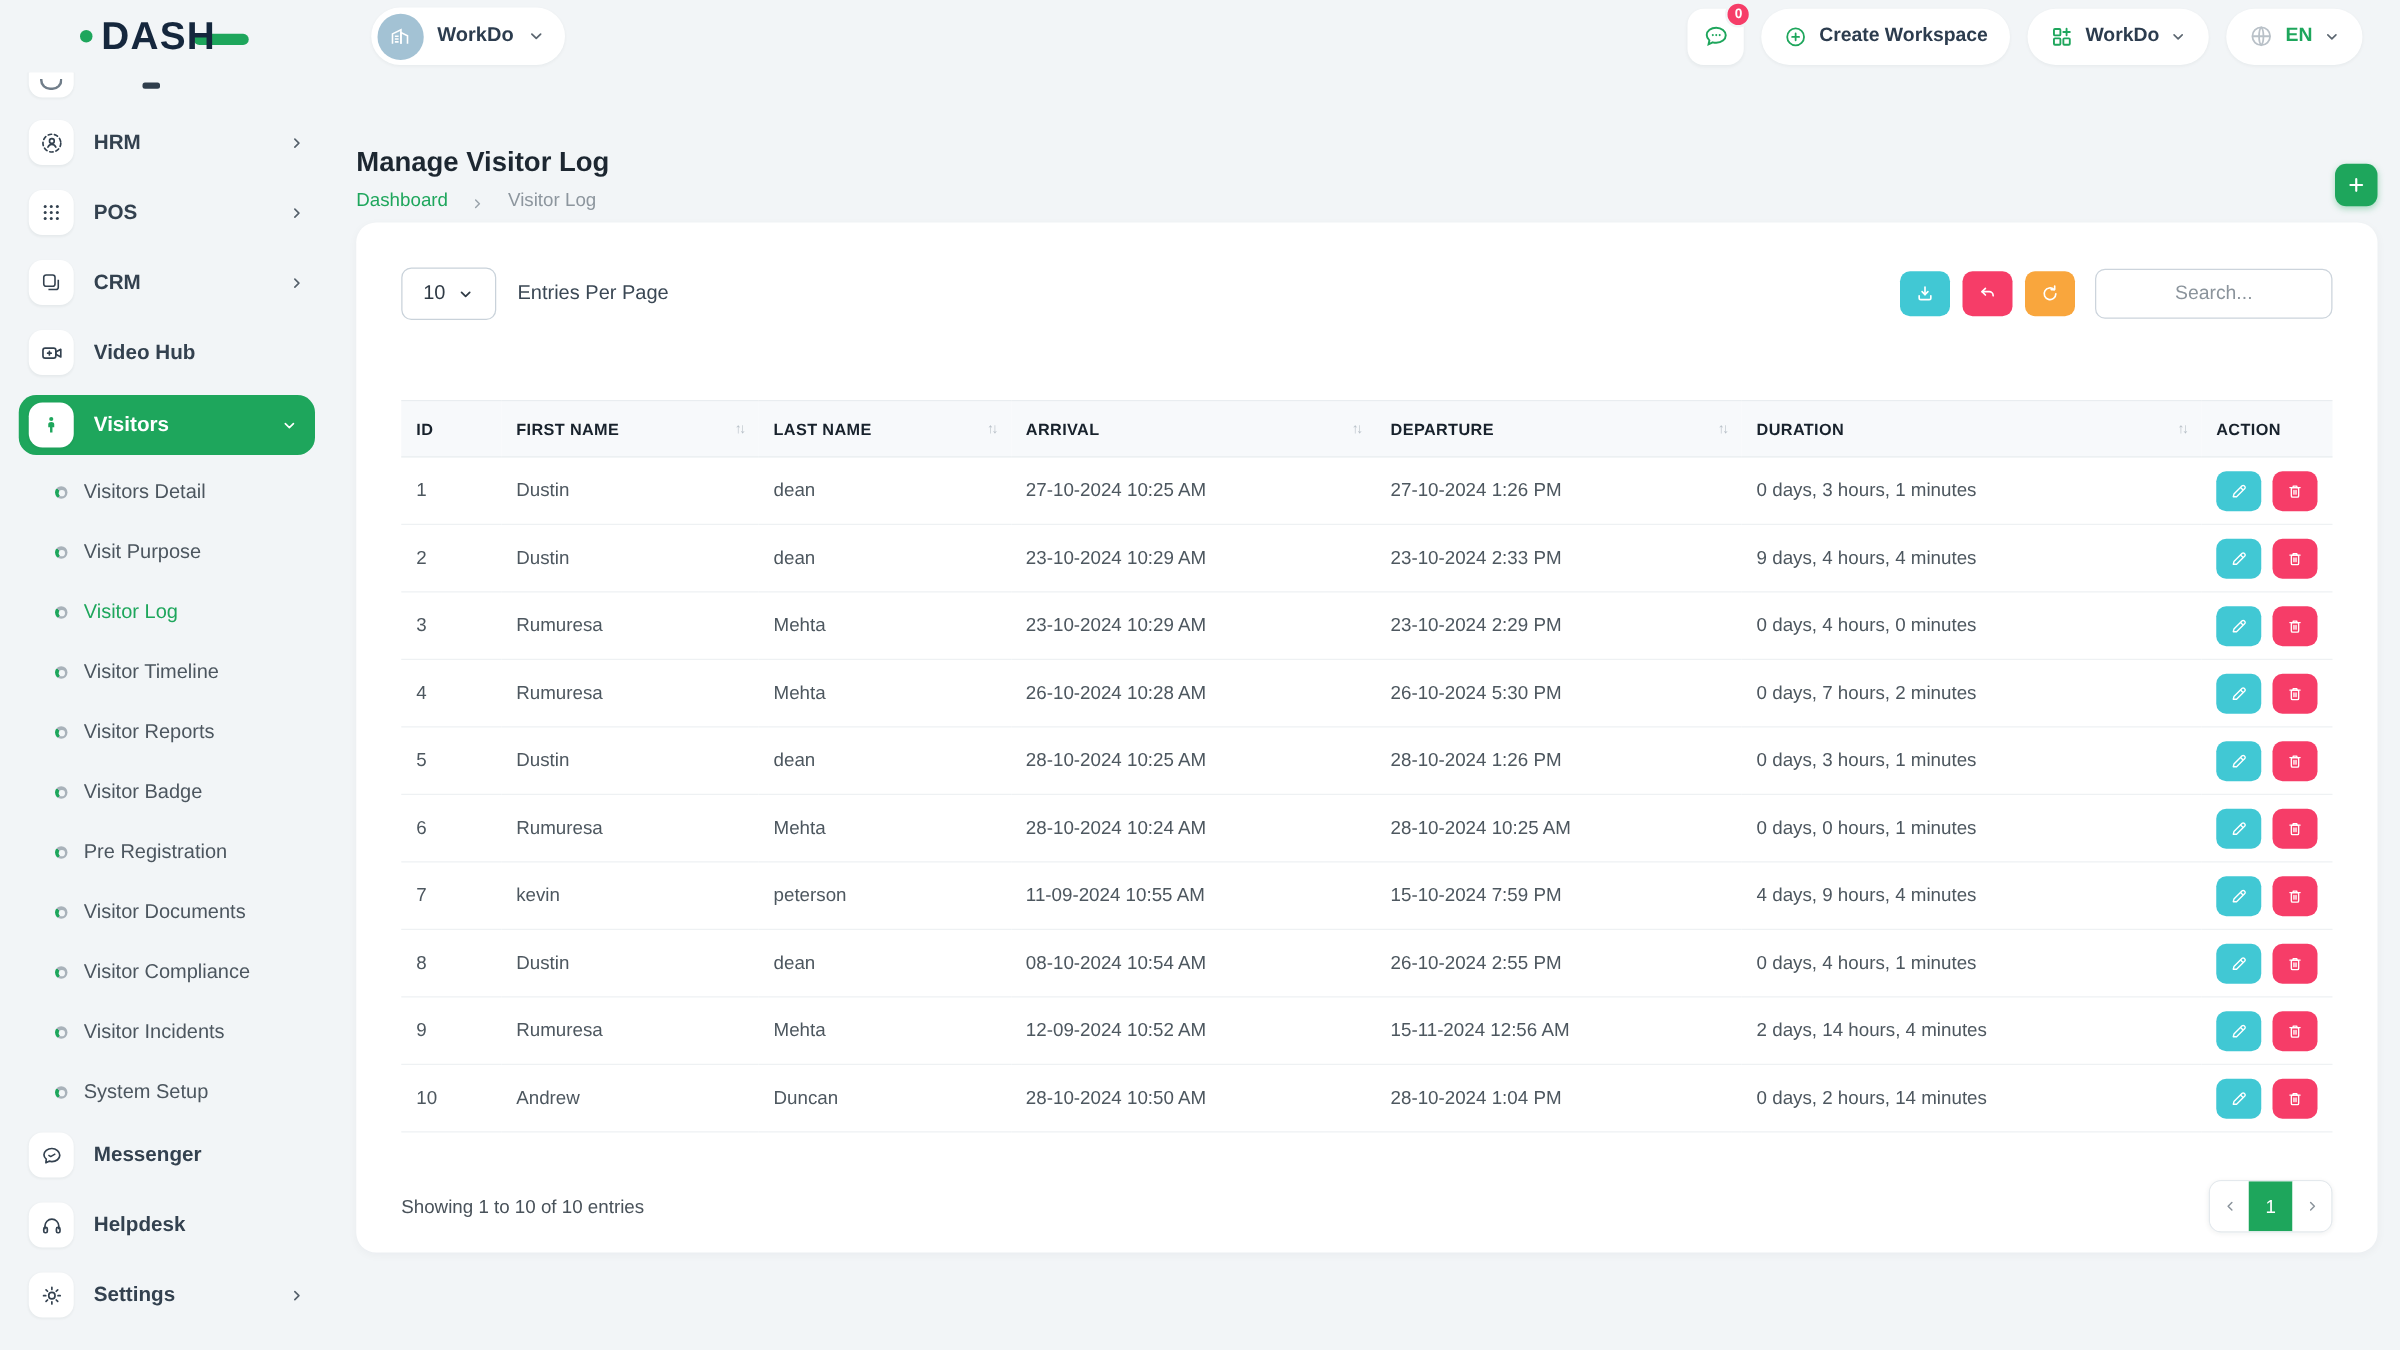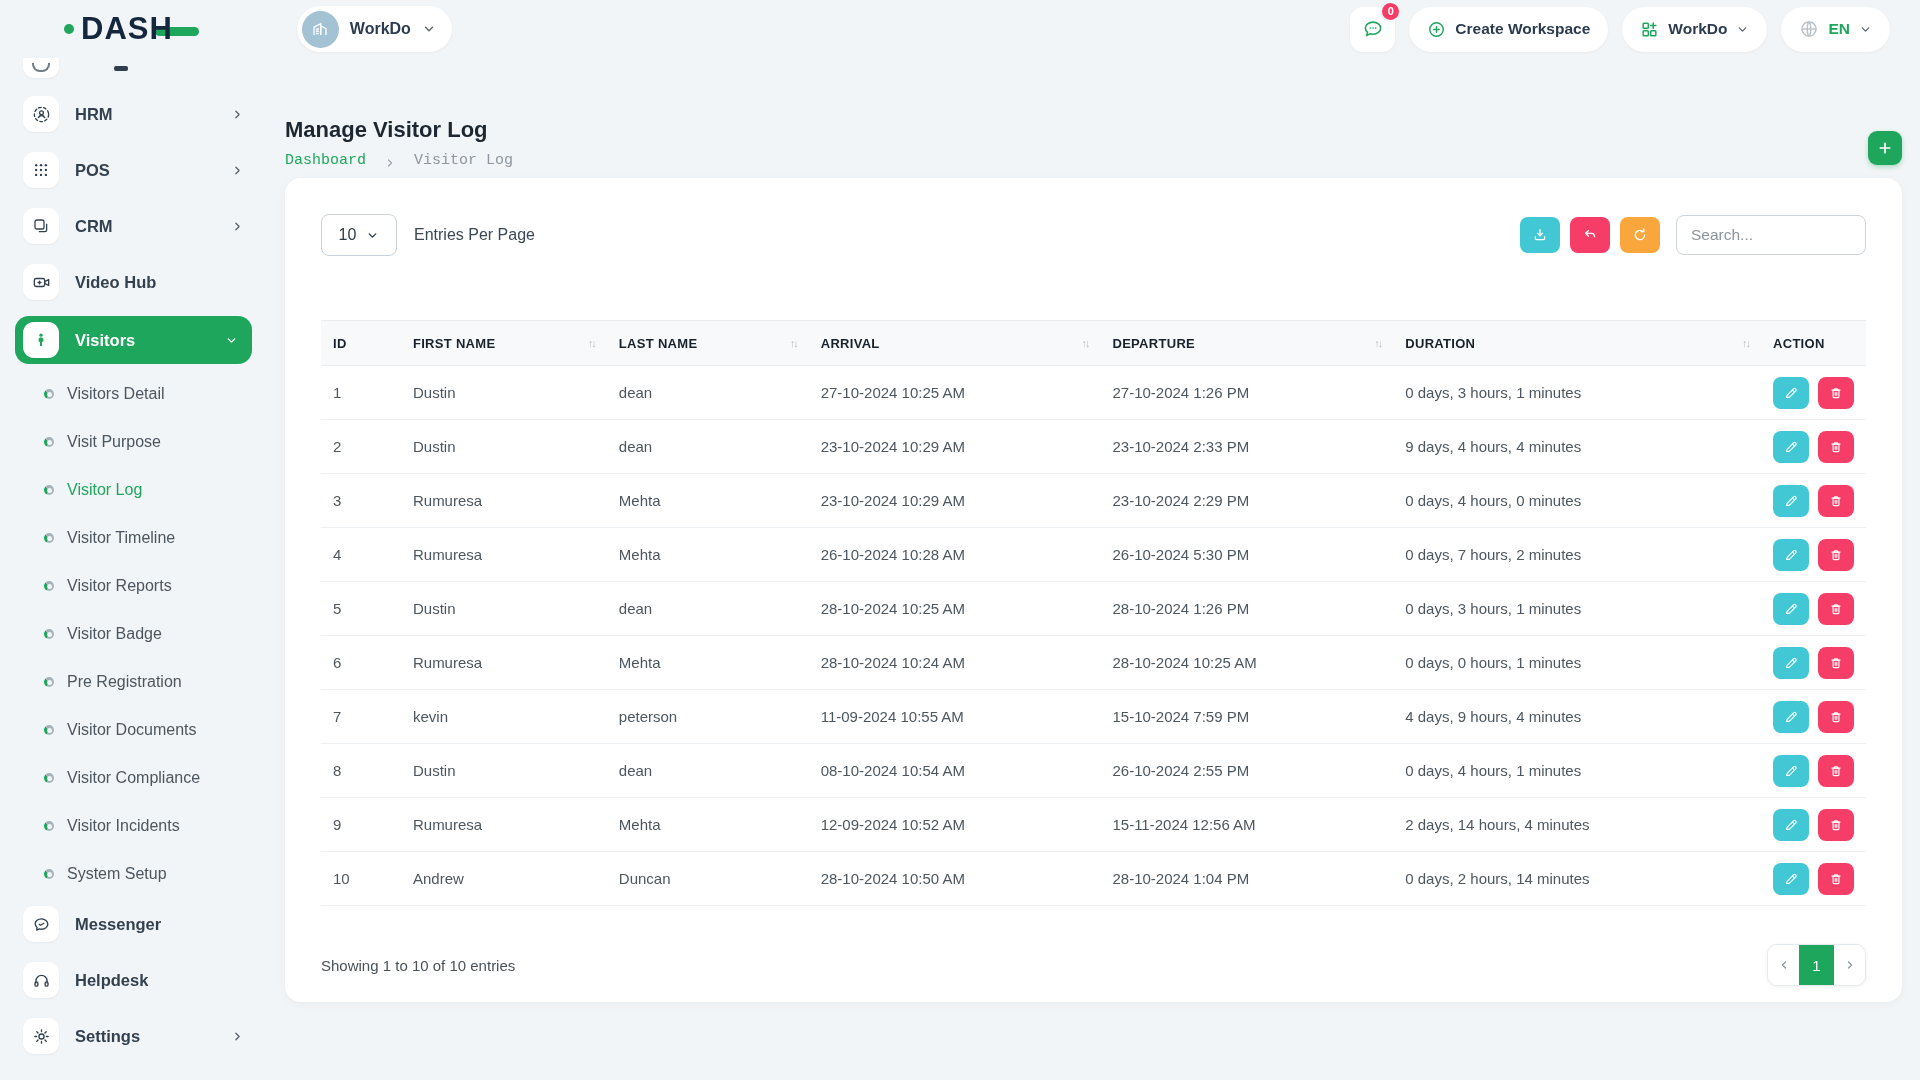--- a/index.html
+++ b/index.html
@@ -45,37 +45,37 @@
   .submenu{list-style:none;margin:0 0 4px;padding:0 0 0 21px;}
   .submenu li{display:flex;align-items:center;height:48px;cursor:pointer;}
   .bullet{width:10px;height:10px;min-width:10px;border-radius:50%;background:conic-gradient(from 210deg,#1ea65c 0 100deg,#a9b2ba 100deg 360deg);position:relative;}
   .bullet::after{content:"";position:absolute;inset:2.5px;border-radius:50%;background:#f2f5f7;}
   .sub-label{margin-left:13px;font-size:16px;font-weight:500;color:#4c565f;}
   .submenu li.active .sub-label{color:#1ea65c;}
 
   
   .page-head{position:absolute;left:285px;top:78px;right:18px;margin-top:39px;}
   .page-title{margin:0;font-size:22px;font-weight:700;color:#1d2731;}
-  .breadcrumb{margin-top:9px;font-size:15px;display:flex;align-items:flex-end;gap:18px;font-family:Liberation Mono, monospace;}
+  .breadcrumb{margin-top:9px;font-size:15px;display:flex;align-items:flex-end;gap:18px;}
   .bc-home{color:#1ea65c;cursor:pointer;}
   .bc-sep{color:#9aa3ab;font-size:13px;}
   .bc-cur{color:#8d969e;}
   .add-btn{position:absolute;right:0;top:14px;width:34px;height:34px;border-radius:9px;background:#1ea65c;color:#fff;display:flex;align-items:center;justify-content:center;font-size:22px;font-weight:400;cursor:pointer;box-shadow:0 2px 5px rgba(30,166,92,.35);}
 
   
   .card{position:absolute;left:285px;right:18px;top:178px;bottom:78px;background:#fff;border-radius:16px;box-shadow:0 2px 8px rgba(25,35,45,.04);padding:36px;box-sizing:border-box;}
   .controls{display:flex;align-items:center;}
   .select-box{width:74px;height:40px;border:1px solid #c9d2da;border-radius:8px;background:#fff;display:flex;align-items:center;justify-content:center;gap:10px;font-size:16px;color:#2f3a45;cursor:pointer;}
   .controls-label{margin-left:17px;font-size:16px;color:#3a4754;}
   .controls-right{margin-left:auto;display:flex;align-items:center;gap:10px;}
   .tool-btn{width:40px;height:36px;border:none;border-radius:8px;display:flex;align-items:center;justify-content:center;color:#fff;cursor:pointer;padding:0;}
   .tool-export{background:#41c8d4;}
   .tool-reset{background:#f63d68;}
   .tool-reload{background:#f9a63d;}
-  .search-input{margin-left:6px;width:190px;height:40px;border:1px solid #ccd4dc;border-radius:8px;padding:17px 14px;font-size:15.5px;color:#3a4754;box-sizing:border-box;font-family:"Liberation Sans",sans-serif;outline:none;background:#fff;}
+  .search-input{margin-left:6px;width:190px;height:40px;border:1px solid #ccd4dc;border-radius:8px;padding:17px 14px;font-size:15.5px;color:#3a4754;box-sizing:border-box;font-family:"Liberation Sans",sans-serif;outline:none;background:#fff;text-align:center;}
   .search-input::placeholder{color:#8b949c;}
 
   
   table.visitors{width:100%;border-collapse:collapse;margin-top:64px;}
   thead th{height:44px;background:#f7f9fb;border-top:1px solid #e9edf0;border-bottom:1px solid #e9edf0;padding:0 12px;text-align:left;}
   .th-inner{display:flex;align-items:center;justify-content:space-between;font-size:13px;font-weight:700;letter-spacing:.3px;color:#18222c;}
   .sort{font-size:11px;color:#b7bfc7;letter-spacing:-2px;font-weight:400;}
   tbody td{height:53px;border-bottom:1px solid #eef1f3;padding:0 12px;font-size:15px;color:#4d575f;}
   .actions{display:flex;gap:9px;}
   .row-btn{width:36px;height:32px;border:none;border-radius:8px;display:flex;align-items:center;justify-content:center;color:#fff;cursor:pointer;padding:0;}

